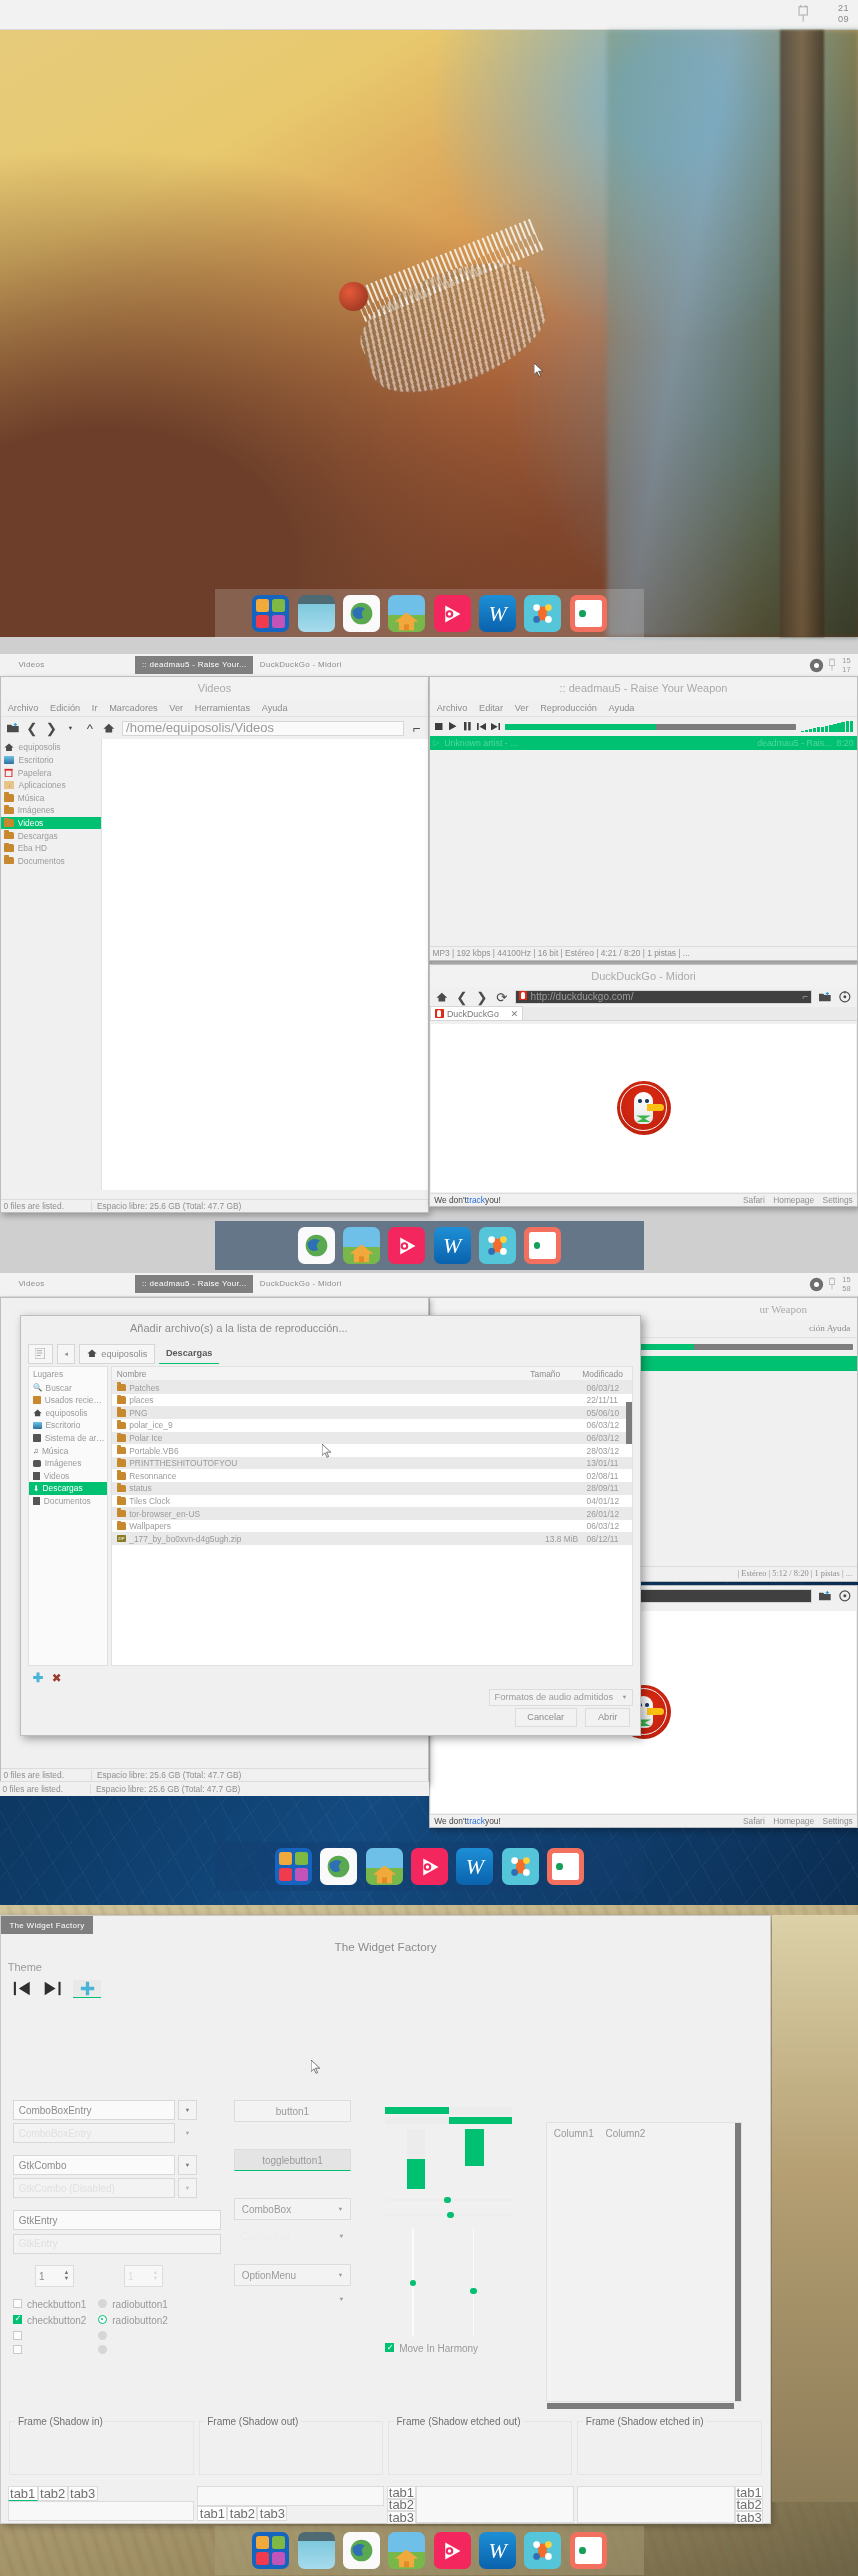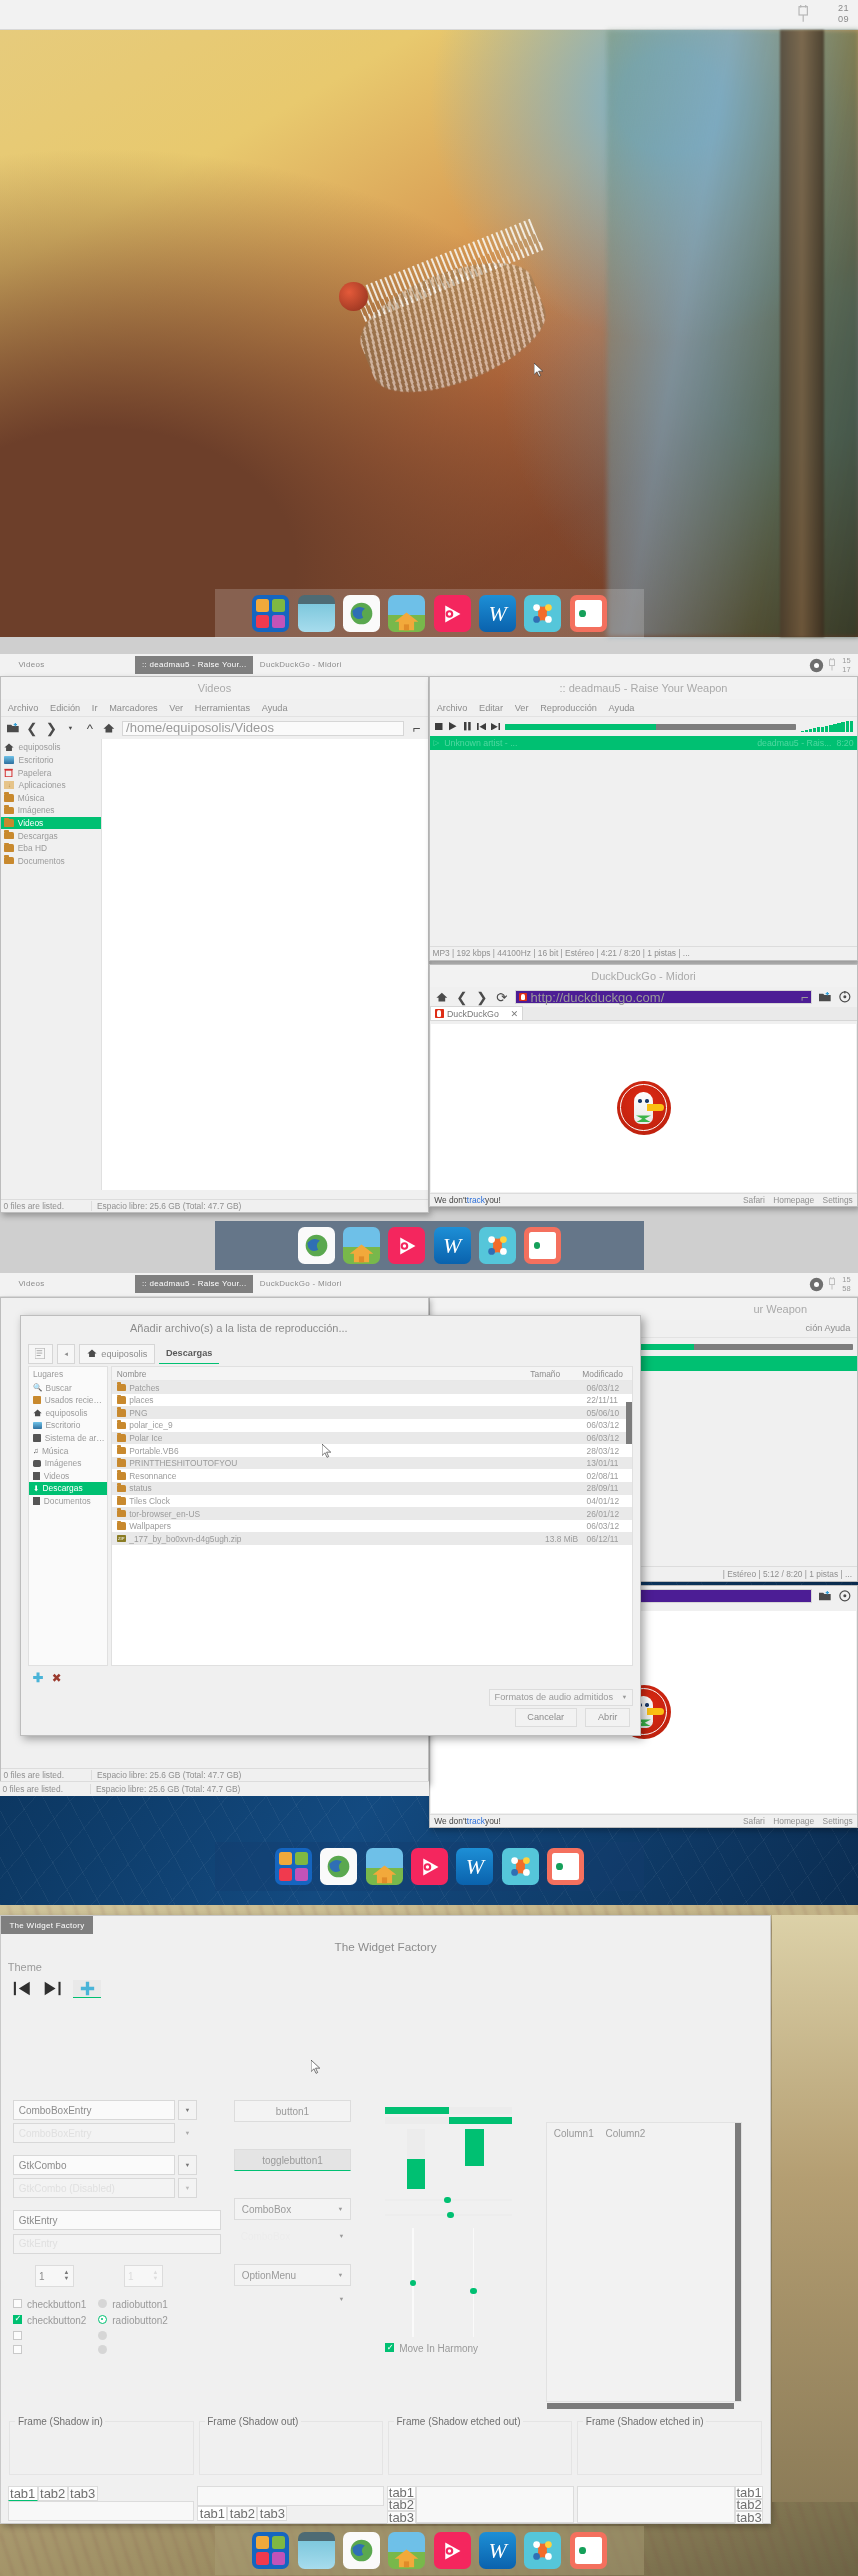--- a/index.html
+++ b/index.html
@@ -130,22 +130,22 @@
   .seek i { position:absolute; left:0; top:0; bottom:0; background:#00c072; }
   .vol { width:52px; height:11.7px; display:flex; align-items:flex-end; gap:0.8px; }
   .vol b { display:block; width:3.4px; background:#00c072; }
   .pl-row { height:14.3px; background:#00c072; display:flex; align-items:center; font-size:8.8px; color:#4fd7a0; padding:0 3.4px; gap:5px; }
   .pl-row .t1 { flex:1; }
   .aud-status { position:absolute; left:0; bottom:0; width:100%; height:14.3px; border-top:0.8px solid #dcdcdc;
                 font-size:8.4px; color:#8f8f8f; display:flex; align-items:center; padding-left:2.5px; }
 
   
   .md-toolbar { height:20px; display:flex; align-items:center; gap:6.7px; padding:0 5px; }
-  .url-entry { flex:1; height:13.4px; background:#4c1d95; border:0.8px solid #d6d6d6; display:flex; align-items:center; gap:3.4px;
-               font-size:13px; color:#9a9a9a; padding:0 2.5px; }
+  .url-entry { flex:1; height:13.4px; background:#404040; border:0.8px solid #d6d6d6; display:flex; gap:3.4px;
+               font-size:10px; color:#9a9a9a; padding:0 2.5px; }
   .ddg-mini { width:8.4px; height:8.4px; background:#de2d16; border-radius:0.8px; flex:0 0 auto; position:relative; }
   .ddg-mini::after { content:""; position:absolute; left:1.7px; top:0.8px; width:4.2px; height:6.7px; background:#fff; border-radius:2.5px 2.5px 1.7px 1.7px; }
   .md-tabs { height:14.3px; display:flex; align-items:flex-end; border-bottom:0.8px solid #d6d6d6; background:#eaeaea; }
   .md-tab { height:14.3px; background:#fff; border:0.8px solid #d6d6d6; border-bottom:none; display:flex; align-items:center;
             gap:3.4px; padding:0 4.2px; font-size:8.8px; color:#777; }
   .md-tab .x { color:#777; font-size:9.2px; margin-left:8.4px; }
   .md-page { background:#fff; position:absolute; left:0.8px; right:0.8px; }
   .md-status { position:absolute; left:0; bottom:0; width:100%; height:13.4px; border-top:0.8px solid #dcdcdc;
                display:flex; align-items:center; font-size:8.4px; color:#444; padding:0 4.2px; }
   .md-status .links { margin-left:auto; display:flex; gap:8.4px; color:#8f8f8f; }
@@ -598,21 +598,21 @@
       <line x1="4.5" y1="0" x2="4.5" y2="2" stroke="currentColor" stroke-width="1.2"></line>
       <line x1="7.5" y1="0" x2="7.5" y2="2" stroke="currentColor" stroke-width="1.2"></line>
       <line x1="6" y1="9" x2="6" y2="15" stroke="currentColor" stroke-width="1.2"></line>
     </svg>
     <div class="tb-clock">
       <div>15</div>
       <div>58</div>
     </div>
   </div>
 
-  <div class="win" style="left:429px; top:23.5px; width:429px; height:285px; z-index:1;">
+  <div class="win" style="left:429px; top:23.5px; width:429px; height:285px; z-index:1;font-family:Liberation Serif, serif;">
     <div class="win-title" style="text-align:right; padding-right:50px;">ur Weapon</div>
     <div class="menubar" style="justify-content:flex-end">ción  Ayuda</div>
     <div style="height:18.4px;display:flex;align-items:center;padding:0 4.2px;">
       <span class="seek">
           <i style="width:62%"></i>
         </span>
     </div>
     <div class="pl-row"></div>
     <div class="aud-status" style="justify-content:flex-end;padding-right:5px;">| Estéreo | 5:12 / 8:20 | 1 pistas | ...</div>
   </div>

